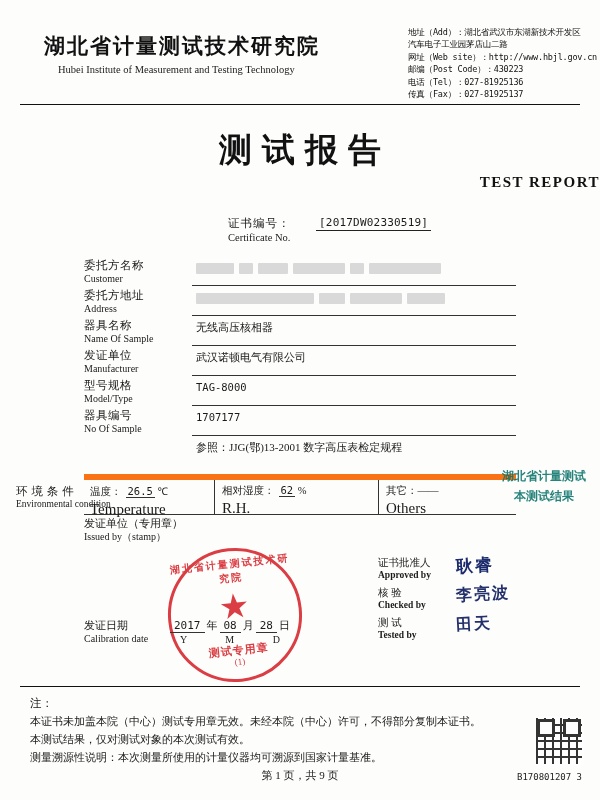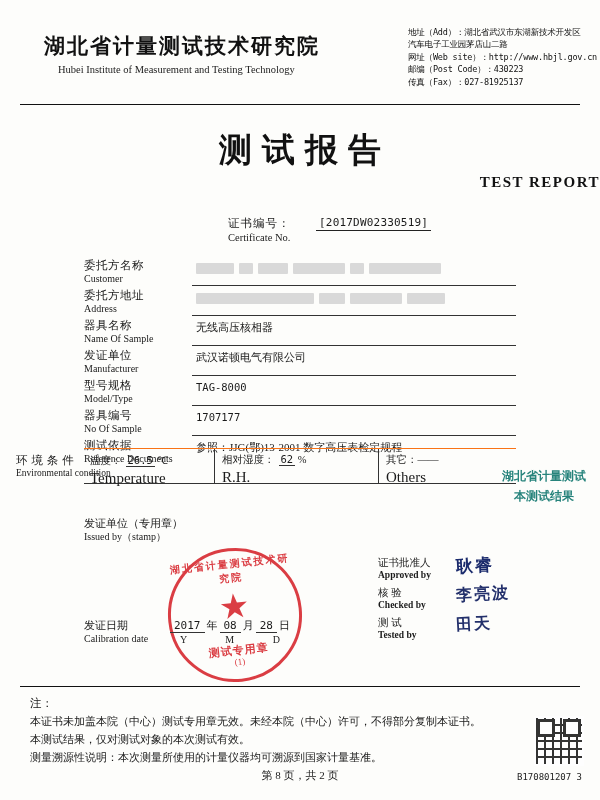--- a/index.html
+++ b/index.html
@@ -169,25 +169,25 @@
   .redact.r2 { width: 14px; }
   .redact.r3 { width: 30px; }
   .redact.r4 { width: 52px; }
   .redact.r5 { width: 72px; }
   .redact.r6 { width: 118px; }
   .redact.r7 { width: 26px; }
 
   
   .envrow {
     position: absolute;
-    top: 448px;
+    top: 474px;
     left: 84px;
     width: 432px;
     height: 34px;
-    border-top: 1px solid #f97316;
+    border-top: 6px solid #f97316;
     border-bottom: 1px solid #333;
   }
   .envlab {
     position: absolute;
     left: -68px; top: 4px;
     width: 160px;
     text-align: left;
   }
   .envlab .cn { font-size: 11.5px; letter-spacing: 0.5px; display:block; line-height:14px;}
   .envlab .en { font-size: 9.5px; display:block; line-height:13px;}
@@ -393,20 +393,21 @@
 <div class="page">
 
   <div class="header">
     <div class="inst-cn">湖北省计量测试技术研究院</div>
     <div class="inst-en">Hubei Institute of Measurement and Testing Technology</div>
     <div class="contact">
       <div>地址（Add）：湖北省武汉市东湖新技术开发区</div>
       <div>汽车电子工业园茅店山二路</div>
       <div>网址（Web site）：http://www.hbjl.gov.cn</div>
       <div>邮编（Post Code）：430223</div>
+      <div>电话（Tel）：027-81925136</div>
       <div>传真（Fax）：027-81925137</div>
     </div>
   </div>
   <div class="hdr-rule"></div>
 
   <div class="title-cn">测试报告</div>
   <div class="title-en">TEST REPORT</div>
 
   <div class="cert-block">
     <div class="cert-label-cn">证书编号：</div>
@@ -468,24 +469,20 @@
     <div class="frow">
       <div class="flab">
         <span class="cn">器具编号</span>
         <span class="en">No Of Sample</span>
       </div>
       <div class="fval mono">1707177</div>
       <div class="fline"></div>
     </div>
 
     <div class="frow">
-      <div class="flab">
-        <span class="cn">测试依据</span>
-        <span class="en">Reference Documents</span>
-      </div>
       <div class="fval">参照：JJG(鄂)13-2001 数字高压表检定规程</div>
     </div>
   </div>
 
   <div class="envrow">
     <div class="envlab">
       <span class="cn">环 境 条 件</span>
       <span class="en">Environmental condition</span>
     </div>
 
@@ -561,16 +558,16 @@
   <div class="notes-rule"></div>
   <div class="notes">
     <div class="nhead">注：</div>
     <div class="nline">本证书未加盖本院（中心）测试专用章无效。未经本院（中心）许可，不得部分复制本证书。</div>
     <div class="nline">本测试结果，仅对测试对象的本次测试有效。</div>
     <div class="nline">测量溯源性说明：本次测量所使用的计量仪器均可溯源到国家计量基准。</div>
   </div>
 
   <div class="qr"></div>
 
-  <div class="pagenum">第 8 页，共 2 页</div>
+  <div class="pagenum">第 1 页，共 9 页</div>
   <div class="docid">B170801207    3</div>
 
 </div>
 
 </body></html>

